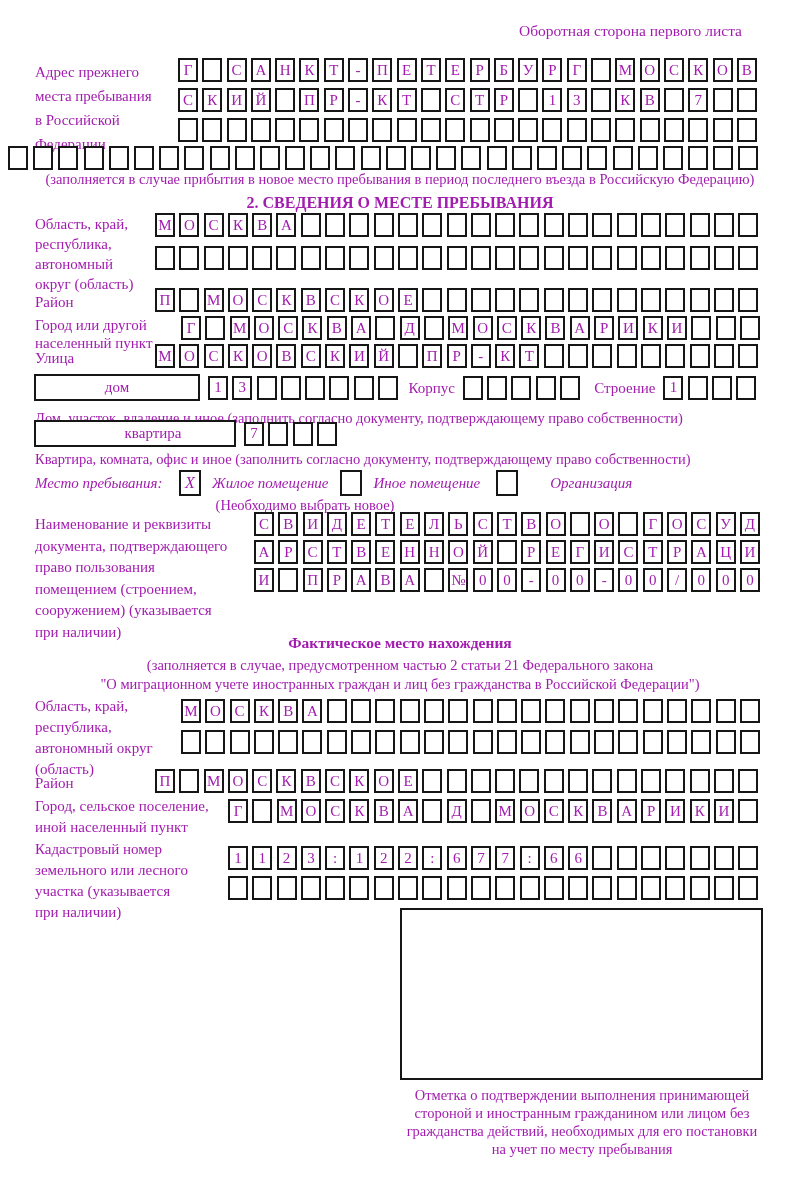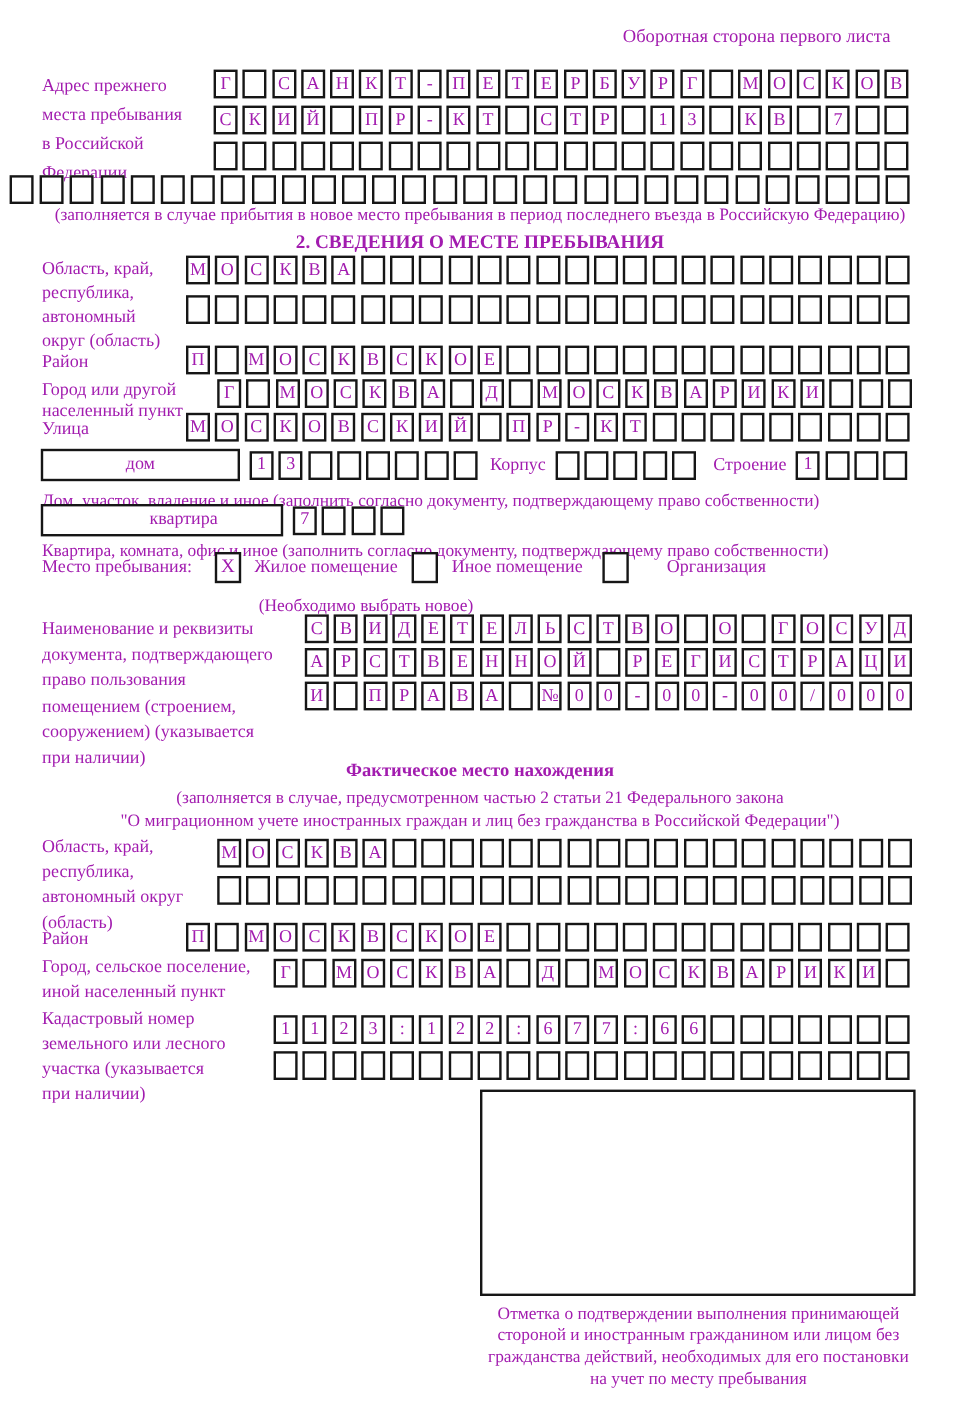--- a/index.html
+++ b/index.html
@@ -35,21 +35,21 @@
   .p-raylab{left:35px;top:292px;}
   .p-ray{left:155px;top:288px;}
   .p-citylab{left:35px;top:316px;width:160px;line-height:18px;}
   .p-city{left:181px;top:316px;}
   .p-strlab{left:35px;top:348px;}
   .p-str{left:155px;top:344px;}
   .p-house{left:34px;top:374px;display:flex;align-items:center;}
   .p-housenote{left:35px;top:410px;}
   .p-apt{left:34px;top:420px;display:flex;align-items:center;}
   .p-aptnote{left:35px;top:451px;}
-  .p-stay{left:35px;top:460px;display:flex;align-items:center;}
+  .p-stay{left:35px;top:470px;display:flex;align-items:center;font-style:italic;}
   .p-staynote{left:155px;top:497px;width:300px;}
   .p-doclab{left:35px;top:514px;width:215px;line-height:21.5px;}
   .p-doc1{left:254px;top:512px;}
   .p-doc2{left:254px;top:540px;}
   .p-doc3{left:254px;top:568px;}
   .p-facttitle{left:0;top:634px;width:800px;font-size:15.5px;}
   .p-factnote{left:0;top:656px;width:800px;line-height:19px;white-space:pre-line;font-size:14.5px;}
   .p-freglab{left:35px;top:696px;width:180px;line-height:21px;}
   .p-freg1{left:181px;top:699px;}
   .p-freg2{left:181px;top:730px;}

